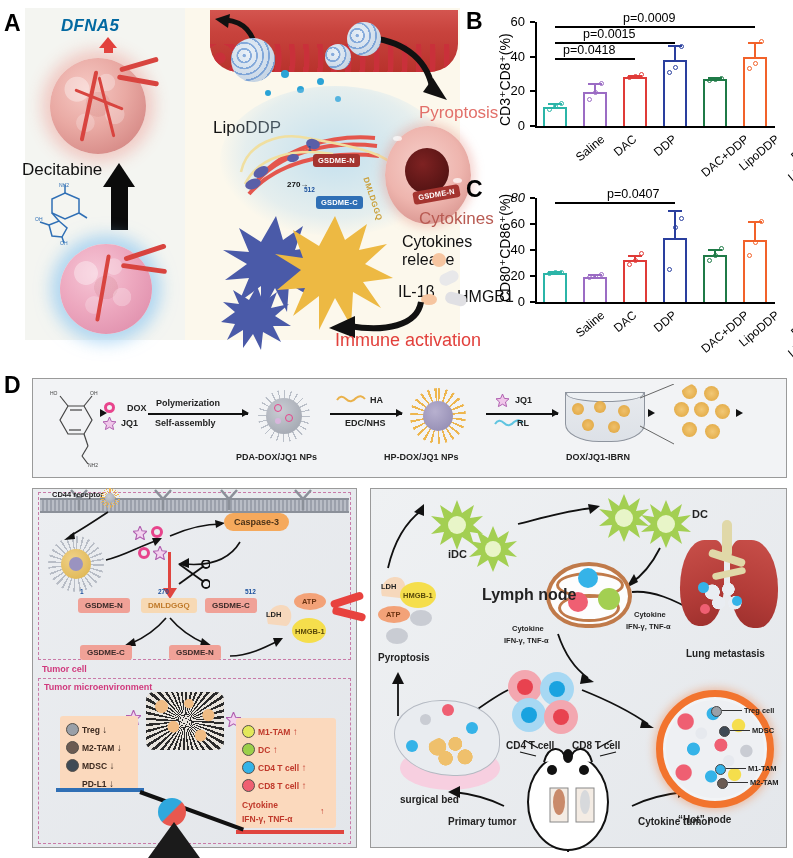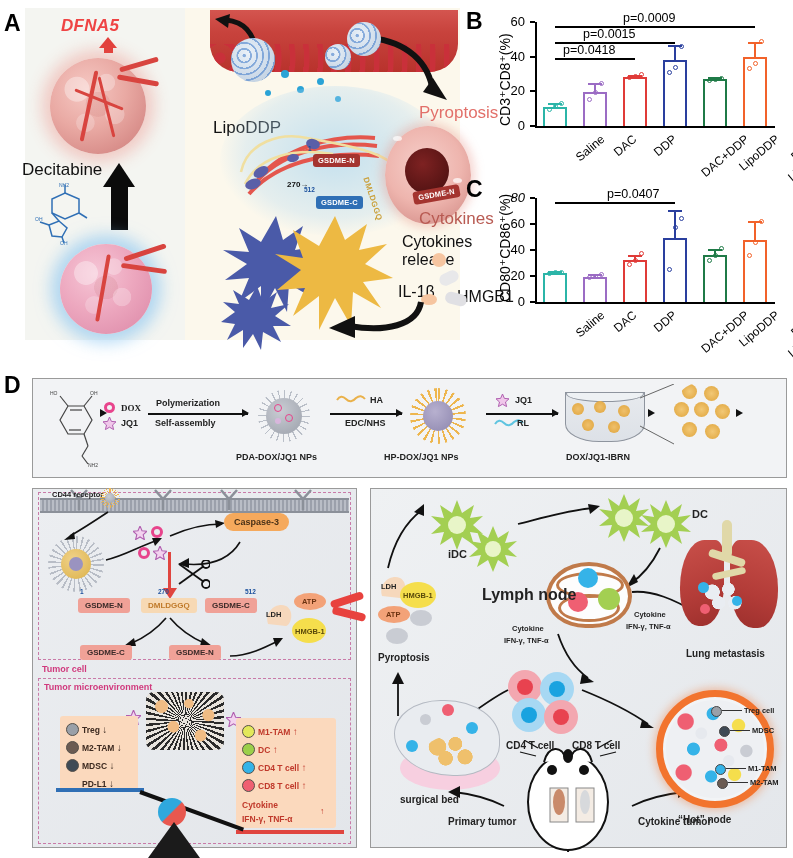--- a/index.html
+++ b/index.html
@@ -21,21 +21,21 @@
   .tumor::after{content:"";position:absolute;inset:6%;border-radius:50%;
      background:
        radial-gradient(circle at 25% 30%, rgba(255,255,255,.35) 0 14%, transparent 15%),
        radial-gradient(circle at 60% 22%, rgba(255,255,255,.28) 0 10%, transparent 11%),
        radial-gradient(circle at 70% 60%, rgba(255,255,255,.25) 0 12%, transparent 13%),
        radial-gradient(circle at 35% 70%, rgba(255,255,255,.22) 0 11%, transparent 12%),
        radial-gradient(circle at 50% 48%, rgba(180,80,80,.12) 0 20%, transparent 21%);}
   .vessel{position:absolute;background:#d8443f;border-radius:40px;}
 
   .lbl{position:absolute;white-space:nowrap;}
-  #dfna5{font-style:italic;font-weight:bold;font-size:17px;color:#ef4444;
+  #dfna5{font-style:italic;font-weight:bold;font-size:17px;color:#0369a1;
          left:36px;top:8px;letter-spacing:0.3px;}
   #dfna5-arrow{left:74px;top:29px;width:0;height:0;border-left:9px solid transparent;
      border-right:9px solid transparent;border-bottom:11px solid #e2403c;}
   #dfna5-arrow-stem{left:79px;top:39px;width:9px;height:6px;background:#e2403c;}
   #decitabine{left:-3px;top:152px;font-size:17px;color:#111;}
   #demethy{left:101px;top:142px;font-size:18px;color:#1a8fd1;font-weight:500;line-height:19px;text-align:left;}
   #big-arrow-stem{left:86px;top:175px;width:17px;height:47px;background:#0b0b0b;}
   #big-arrow-head{left:78px;top:155px;width:0;height:0;border-left:16px solid transparent;
       border-right:16px solid transparent;border-bottom:24px solid #0b0b0b;}
 
@@ -245,20 +245,21 @@
 
   <div class="abs" style="left:414px;top:264px;width:20px;height:12px;border-radius:8px;background:#e8e8ea;transform:rotate(-25deg);"></div>
   <div class="abs" style="left:420px;top:285px;width:22px;height:12px;border-radius:8px;background:#e0e0e4;transform:rotate(15deg);"></div>
   <div class="abs" style="left:396px;top:286px;width:16px;height:11px;border-radius:50%;background:#f6c5a0;"></div>
   <div class="abs" style="left:407px;top:245px;width:14px;height:14px;border-radius:50%;background:#f6c5a0;"></div>
 
   <svg class="abs" style="left:300px;top:290px;" width="110" height="42">
     <path d="M96 4 C 92 28, 60 34, 24 28" stroke="#111" stroke-width="6" fill="none"></path>
     <polygon points="30,18 4,30 30,40" fill="#111"></polygon>
   </svg>
+  <div class="lbl" id="immune-act">Immune activation</div>
 </div>
 
 <div class="abs pl" style="left:466px;top:8px;">B</div>
 <div class="chartbox" id="chart-b" style="left:460px;top:8px;width:333px;height:175px;">
     <div class="axis-y" style="left: 75px; top: 14px; height: 105px;"></div>
     <div class="axis-x" style="left: 75px; top: 118px; width: 240px;"></div>
     <div class="tick" style="left: 70px; top: 117px;"></div>
     <div class="ytxt" style="left: 43px; top: 110px;">0</div>
     <div class="tick" style="left: 70px; top: 82.3333px;"></div>
     <div class="ytxt" style="left: 43px; top: 75.3333px;">20</div>
@@ -393,21 +394,21 @@
       <line x1="40" y1="46" x2="44" y2="58"></line>
       <line x1="44" y1="58" x2="38" y2="68"></line>
       <line x1="38" y1="68" x2="44" y2="76"></line>
     </g>
     <text x="6" y="7" font-size="5" fill="#444">HO</text>
     <text x="46" y="7" font-size="5" fill="#444">OH</text>
     <text x="44" y="79" font-size="5" fill="#444">NH2</text>
   </svg>
 
   <div class="abs" style="left:104px;top:32px;width:11px;height:11px;border-radius:50%;border:3px solid #e8448c;box-sizing:border-box;"></div>
-  <div class="dtext" style="left:121px;top:33px;font-family:Liberation Serif, serif;">DOX</div>
+  <div class="dtext" style="left:127px;top:33px;">DOX</div>
   <svg class="abs" style="left:103px;top:47px;" width="13" height="13">
     <path d="M6.5 0 L8.4 4.4 L13 4.8 L9.5 8 L10.6 12.6 L6.5 10.2 L2.4 12.6 L3.5 8 L0 4.8 L4.6 4.4 Z" fill="#f0c8ea" stroke="#b05fb0" stroke-width="1"></path>
   </svg>
   <div class="dtext" style="left:121px;top:48px;">JQ1</div>
 
   <div class="arrow-h" style="left:106px;top:43px;width:0px;"></div>
   <div class="arrow-h" style="left:148px;top:43px;width:100px;"></div>
   <div class="dtext" style="left:156px;top:28px;">Polymerization</div>
   <div class="dtext" style="left:155px;top:48px;">Self-assembly</div>
 

